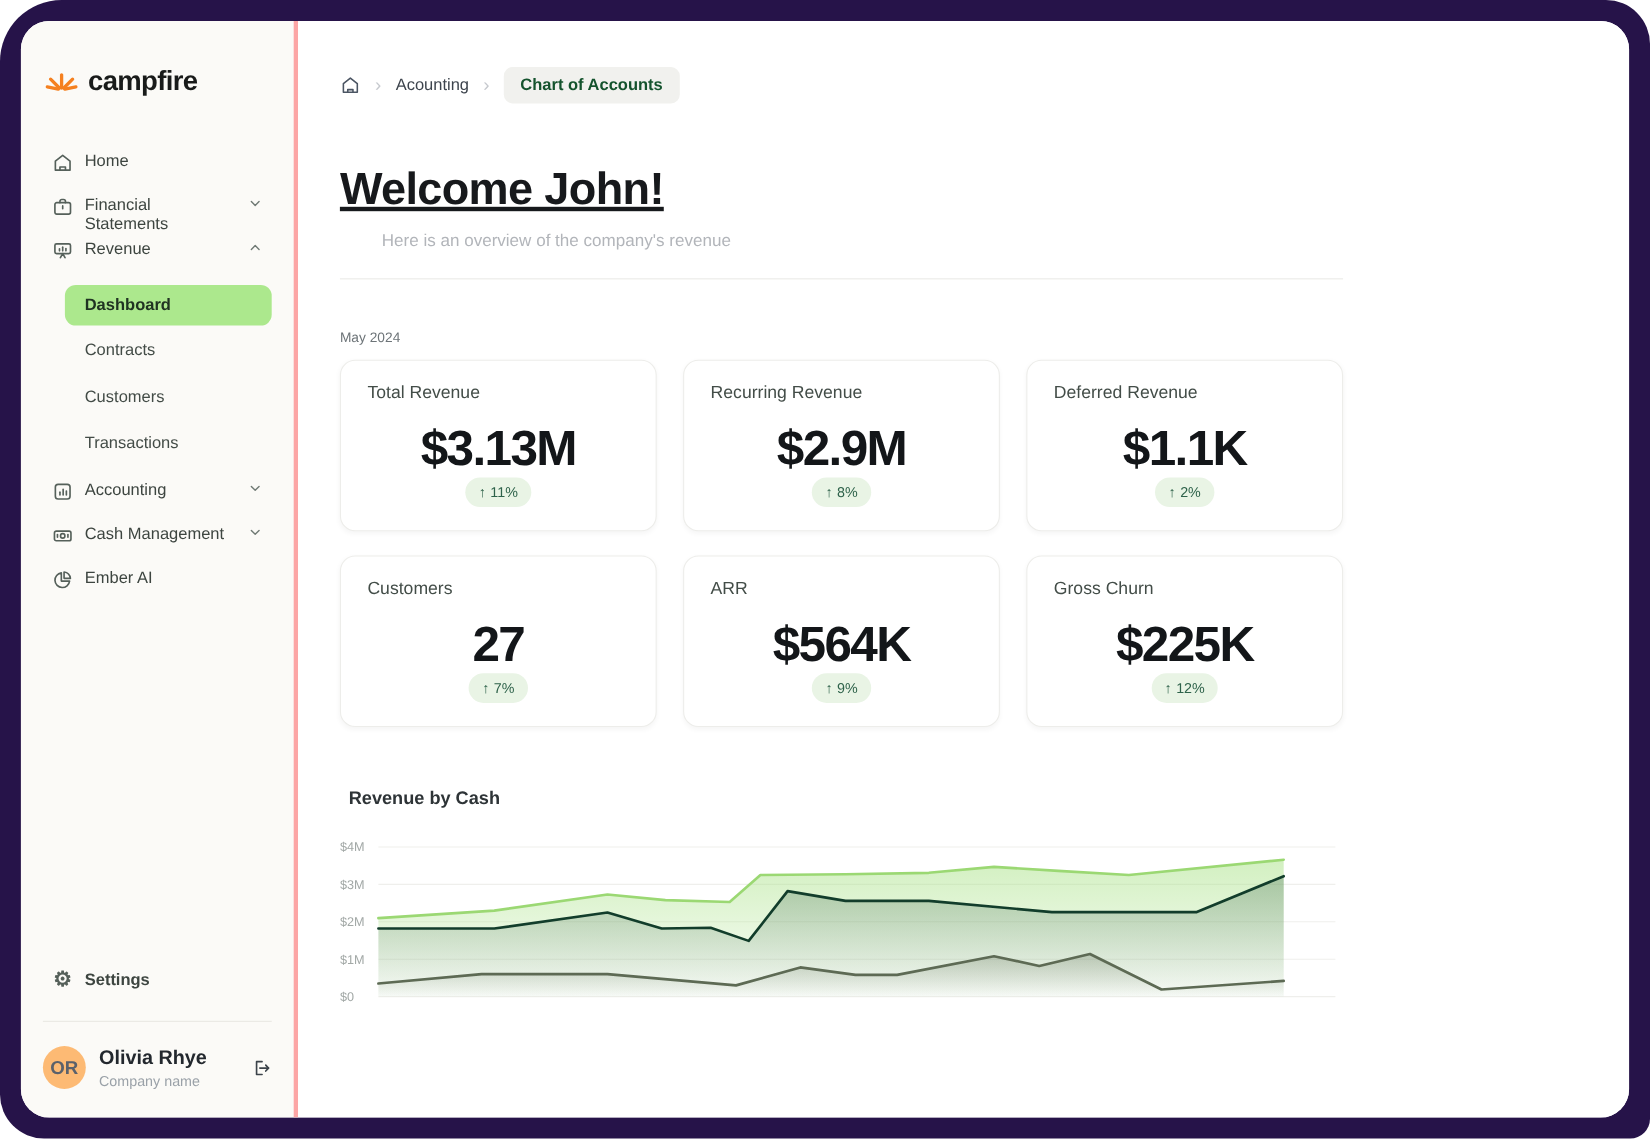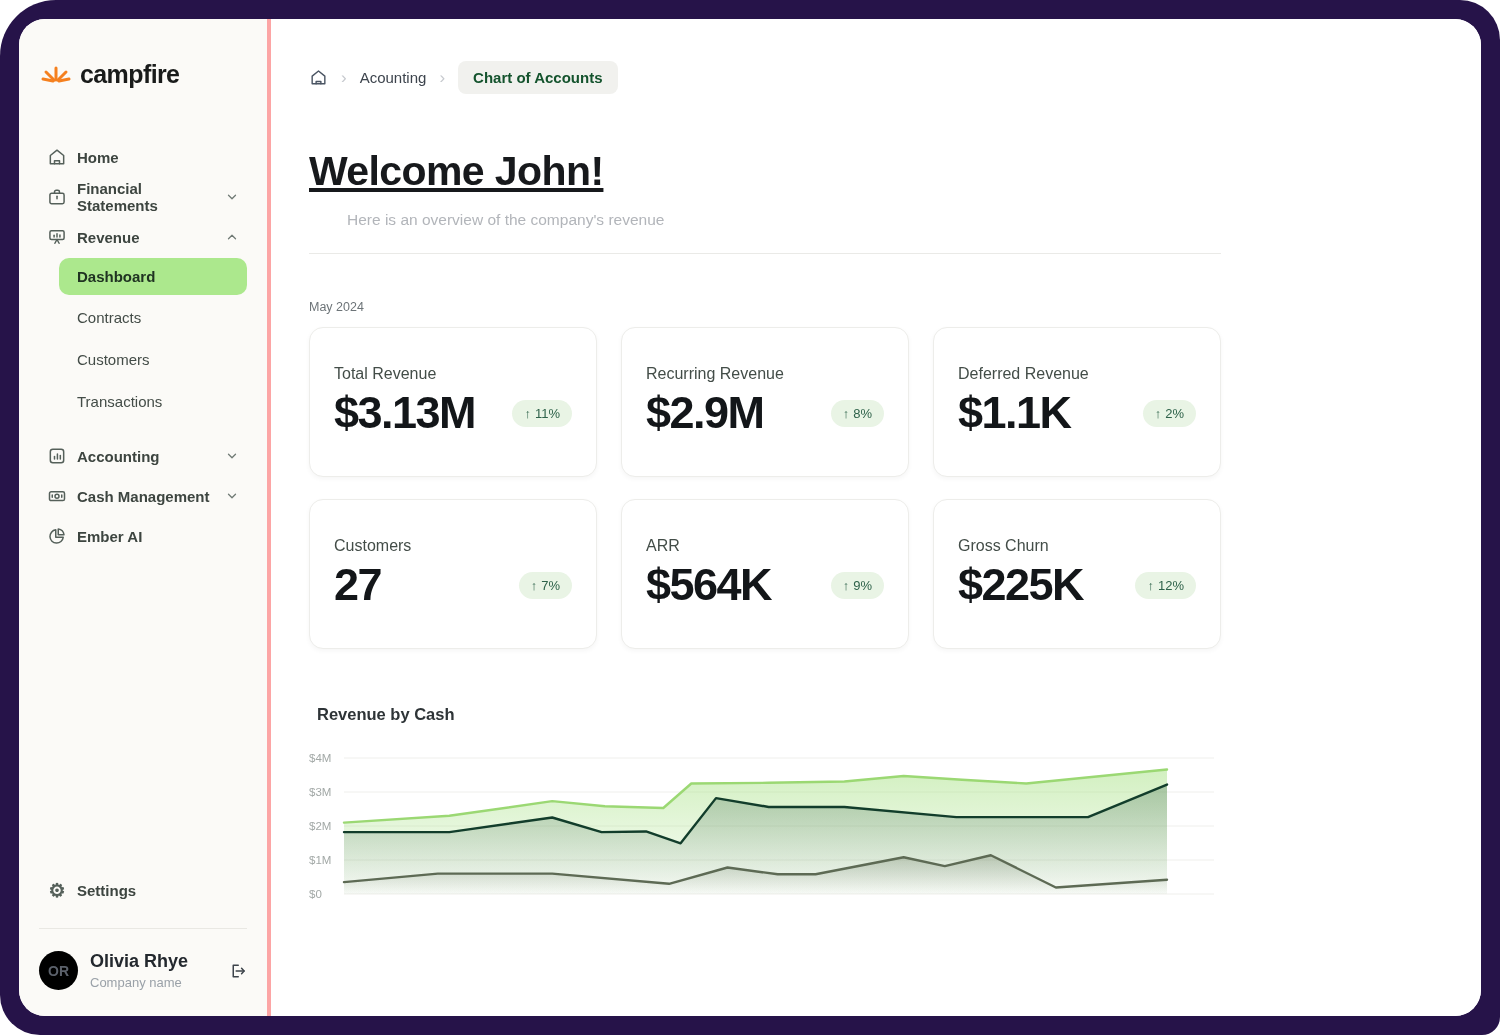--- a/index.html
+++ b/index.html
@@ -5,56 +5,56 @@
   * { box-sizing: border-box; margin: 0; padding: 0; }
   html,body { width:1500px; height:1035px; background:#ffffff; font-family:"Liberation Sans", sans-serif; }
   .frame { position:absolute; inset:0; width:1500px; height:1035px; background:#261349; border-radius:56px 40px 18px 40px; }
   .window { position:absolute; inset:19px; background:#ffffff; border-radius:26px; overflow:hidden; display:flex; }
 
   
   .sidebar { width:252px; flex:0 0 252px; background:#fbfaf7; border-right:4px solid #fca5a5; display:flex; flex-direction:column; padding:40px 20px 26px 20px; }
   .logo-row { display:flex; align-items:center; gap:9px; padding-left:2px; }
   .logo-text { font-size:25px; font-weight:700; color:#191b1a; letter-spacing:-0.6px; }
   .nav { margin-top:48px; display:flex; flex-direction:column; }
-  .nav-item { display:flex; align-items:center; gap:10px; height:40px; padding:0 8px; border-radius:10px; color:#3d4540; font-size:15px; font-weight:700; cursor:pointer; }
+  .nav-item { display:flex; gap:10px; height:40px; padding:0 8px; border-radius:10px; color:#3d4540; font-size:15px; font-weight:400; cursor:pointer; }
   .nav-item .icn { width:20px; height:20px; color:#55605a; flex:0 0 20px; display:flex; align-items:center; justify-content:center; }
   .nav-item .chev { margin-left:auto; color:#707a75; display:flex; }
   .chev.up svg { transform:rotate(180deg); }
   .sub-item { display:flex; align-items:center; height:40px; padding-left:38px; border-radius:10px; color:#434c47; font-size:15px; font-weight:500; cursor:pointer; margin:1px 0; }
   .sub-item.active { background:#ace88d; color:#203322; font-weight:700; margin-left:20px; padding-left:18px; height:37px; }
   .nav-gap { height:14px; }
   .spacer { flex:1; }
   .settings-row { display:flex; align-items:center; gap:10px; height:40px; padding:0 8px; color:#3d4540; font-size:15px; font-weight:700; cursor:pointer; }
   .gear-glyph { font-size:19px; color:#55605a; width:20px; text-align:center; line-height:1; }
   .side-divider { border:0; border-top:1px solid #e9e8e3; margin:18px 0 22px 0; }
   .user-row { display:flex; align-items:center; gap:12px; }
-  .avatar { width:39px; height:39px; border-radius:50%; background:#000000; color:#5b616b; font-size:14px; font-weight:700; display:flex; align-items:center; justify-content:center; }
+  .avatar { width:39px; height:39px; border-radius:50%; background:#fdba74; color:#5b616b; font-size:17px; font-weight:700; display:flex; align-items:center; justify-content:center; }
   .user-name { font-size:18px; font-weight:700; color:#23282e; }
   .user-company { font-size:13px; color:#9aa1a8; margin-top:3px; }
   .logout-btn { margin-left:auto; color:#3c434a; display:flex; cursor:pointer; }
 
   
   .main { flex:1; background:#ffffff; padding:42px 0 0 38px; overflow:hidden; }
   .content { width:912px; }
   .breadcrumb { display:flex; align-items:center; gap:13px; }
   .crumb-home { color:#4b5563; display:flex; cursor:pointer; }
   .crumb-sep { color:#c6c9ce; font-size:17px; }
   .crumb-link { font-size:15px; font-weight:500; color:#3d444d; cursor:pointer; }
   .crumb-pill { background:#f1f1ee; border-radius:8px; padding:8px 15px; font-size:15px; font-weight:700; color:#14532d; cursor:pointer; }
 
   .page-title { margin-top:54px; font-size:41px; font-weight:700; color:#17191c; letter-spacing:-0.6px;text-decoration:underline; }
   .page-subtitle { margin-top:16px; font-size:15.5px; color:#b2b5ba;margin-left:38px; }
   .title-divider { border:0; border-top:1px solid #eaeae7; margin-top:24px; }
 
   .period-label { margin-top:46px; font-size:12.5px; color:#6d7478; }
 
   .stats-grid { margin-top:13px; display:grid; grid-template-columns:repeat(3, 288px); gap:22px 24px; }
-  .stat-card { background:#ffffff; border:1px solid #ededea; border-radius:14px; box-shadow:0 2px 5px rgba(30,30,20,0.04); min-height:120px; padding:37px 24px; }
+  .stat-card { background:#ffffff; border:1px solid #ededea; border-radius:14px; box-shadow:0 2px 5px rgba(30,30,20,0.04); min-height:120px; padding:21px 24px; }
   .stat-label { font-size:16px; font-weight:500; color:#434d48; }
-  .stat-row { display:flex; align-items:center; justify-content:space-between; margin-top:4px; }
+  .stat-row { display:flex; align-items:center; margin-top:15px;flex-direction:column; }
   .stat-value { font-size:45px; font-weight:700; color:#131619; letter-spacing:-1.5px; }
   .delta-pill { background:#e9f4e5; color:#2e624a; border-radius:999px; padding:6px 12px; font-size:13px; font-weight:500; display:flex; align-items:center; gap:4px; white-space:nowrap; }
 
   .chart-section { margin-top:56px; }
   .chart-title { font-size:16.5px; font-weight:700; color:#2e3437; padding-left:8px; }
   .chart-wrap { margin-top:20px; }
   .legend { display:flex; align-items:center; gap:26px; margin-top:22px; padding-left:32px; }
   .legend-entry { display:flex; align-items:center; gap:8px; }
   .legend-dot { width:9px; height:9px; border-radius:50%; }
   .legend-label { font-size:13.5px; color:#3e454d; }

